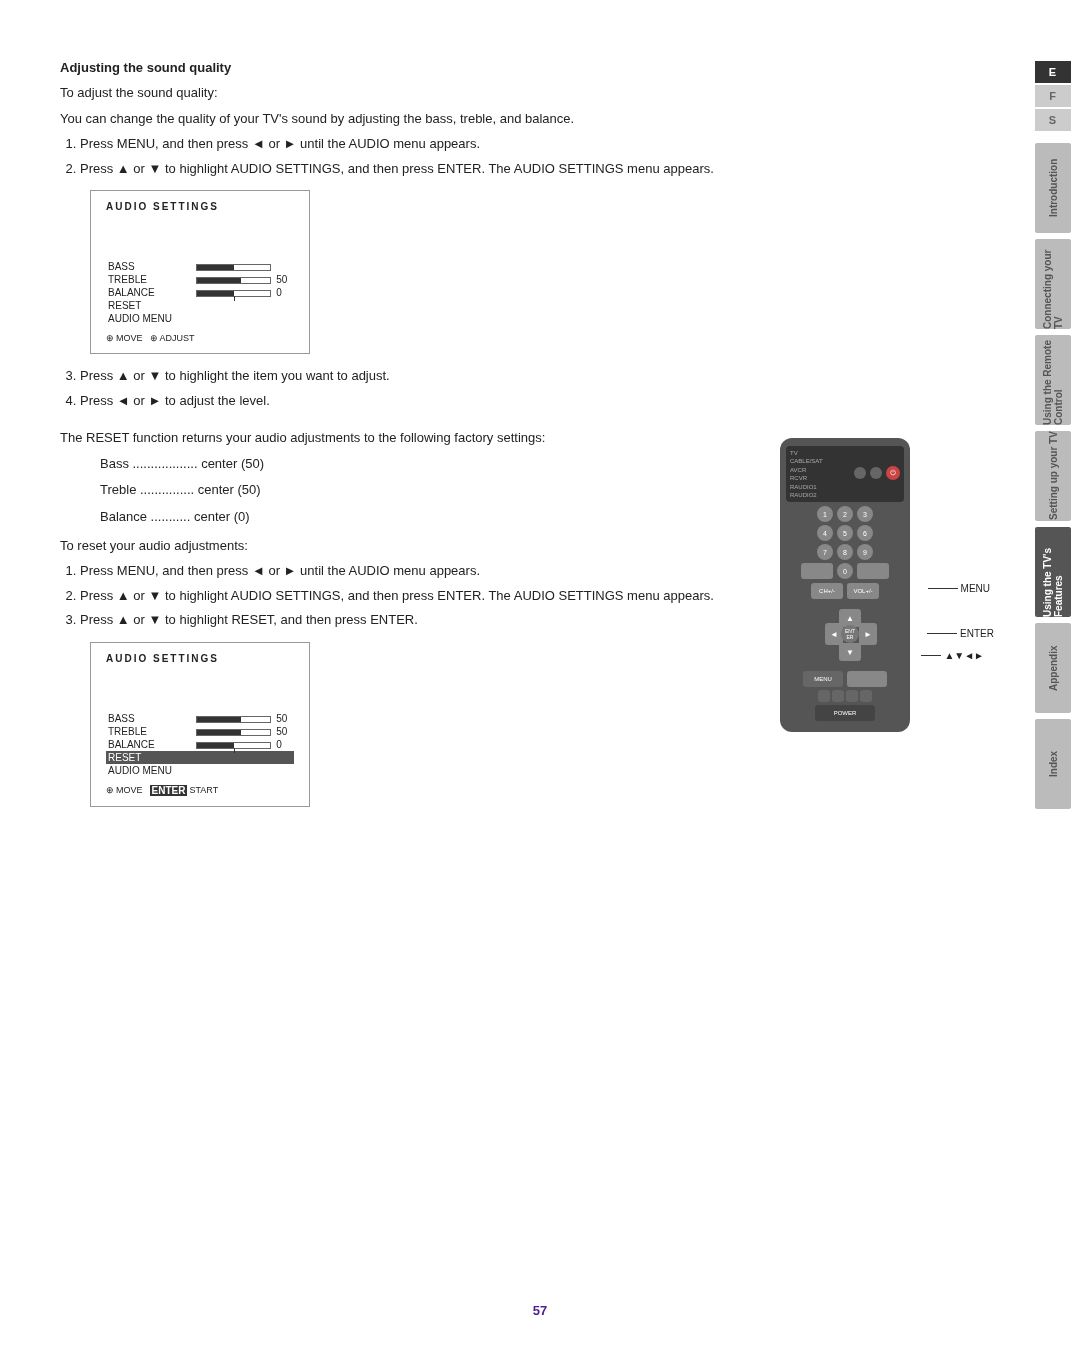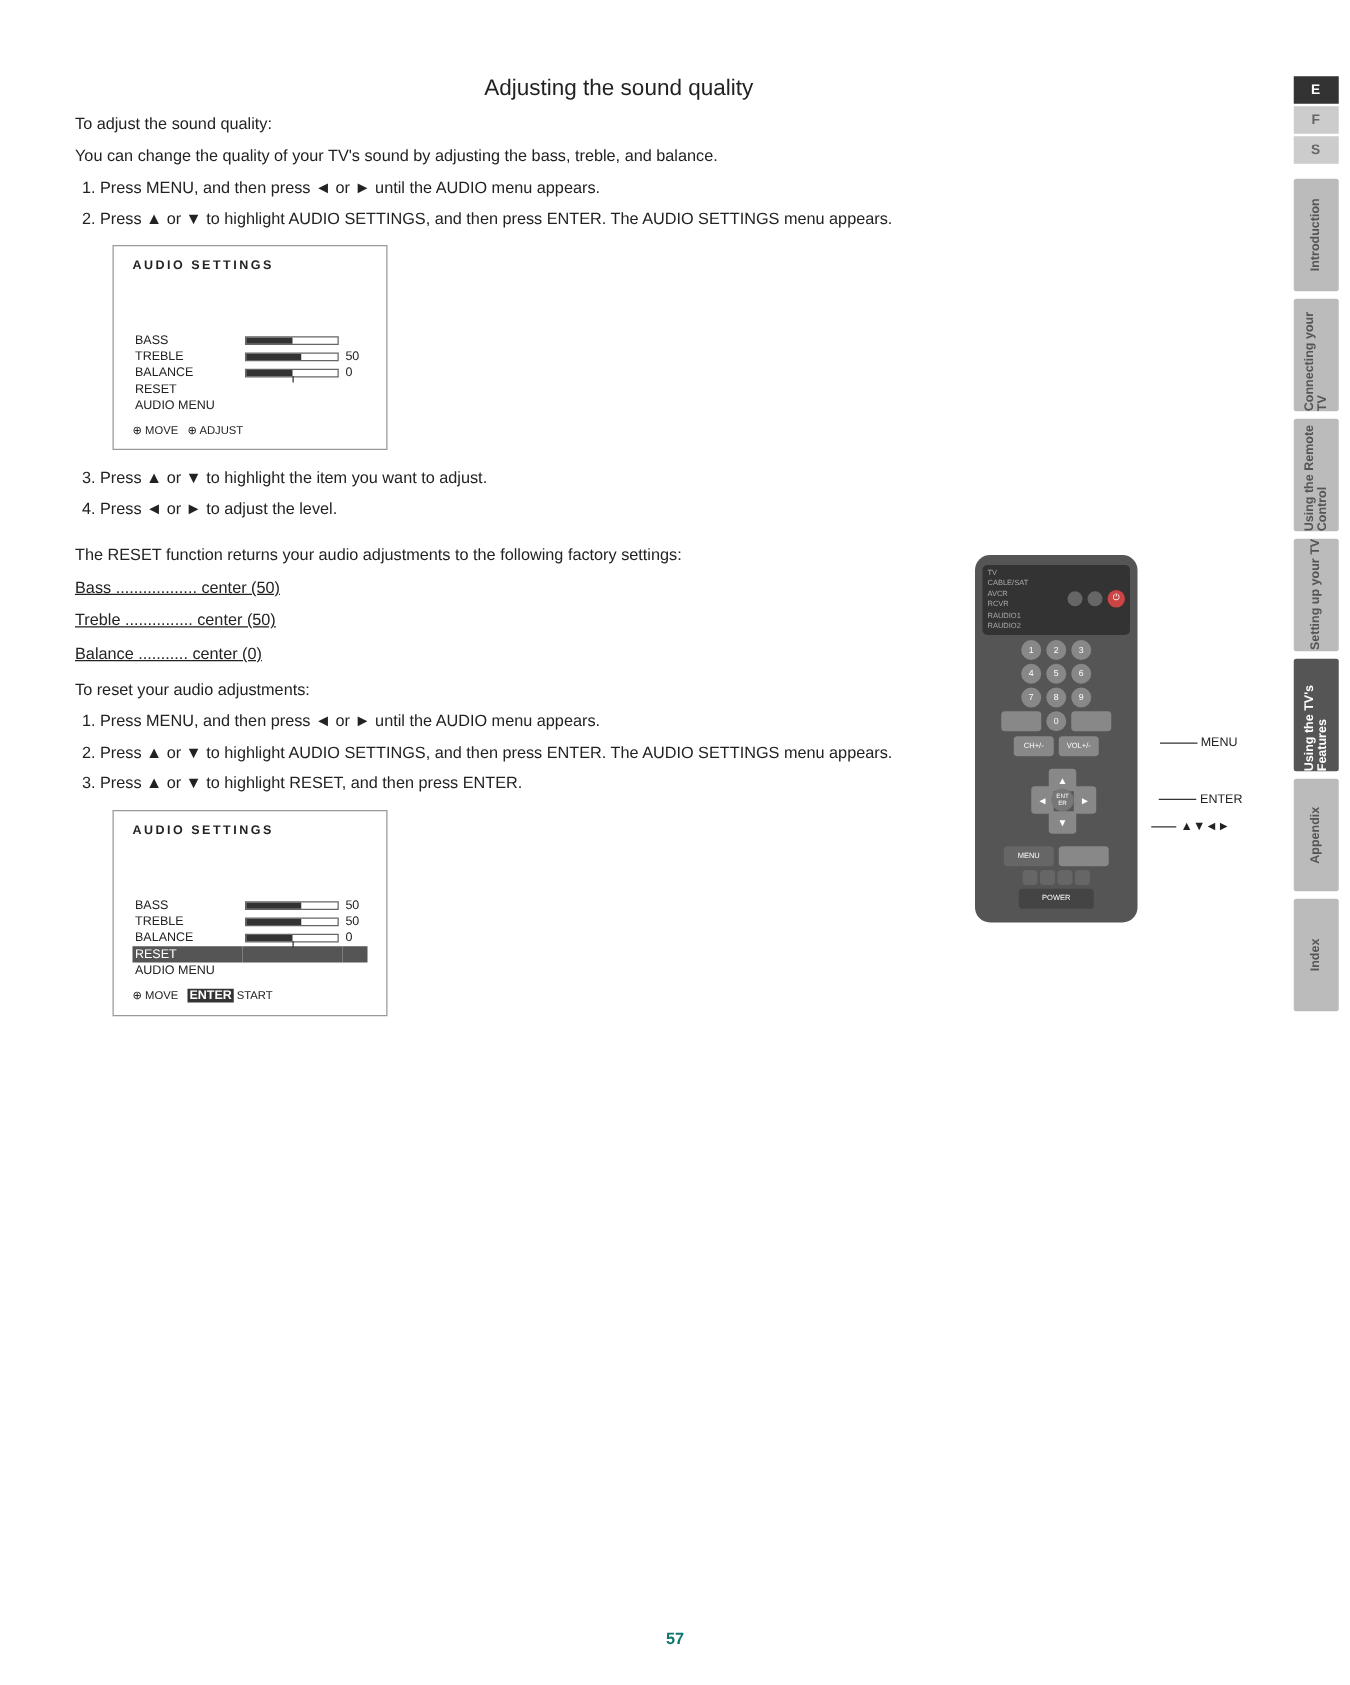--- a/index.html
+++ b/index.html
@@ -68,24 +68,23 @@
       color: #333;
       cursor: pointer;
       border-radius: 2px;
     }
     .tab-section.active-tab {
       background: #555;
       color: #fff;
     }
 
     h2 {
-      font-size: 18px;
-      font-weight: normal;
+      font-size: 13px;
+      font-weight: bold;
       margin-bottom: 8px;
-      text-align: center;
     }
 
     p {
       margin-bottom: 6px;
       line-height: 1.5;
     }
 
     .section {
       margin-bottom: 18px;
     }
@@ -275,26 +274,26 @@
       font-size: 7px;
     }
 
     .bottom-page-num {
       position: absolute;
       bottom: 30px;
       left: 50%;
       transform: translateX(-50%);
       font-size: 13px;
       font-weight: bold;
-      color: #0f766e;
+      color: #4c1d95;
     }
 
     .indent-list {
+      margin-left: 40px;
       margin-bottom: 8px;
-      text-decoration: underline;
     }
     .indent-list p {
       line-height: 1.6;
     }
 
     .highlighted {
       font-weight: bold;
       background: #333;
       color: #fff;
       padding: 0 2px;

